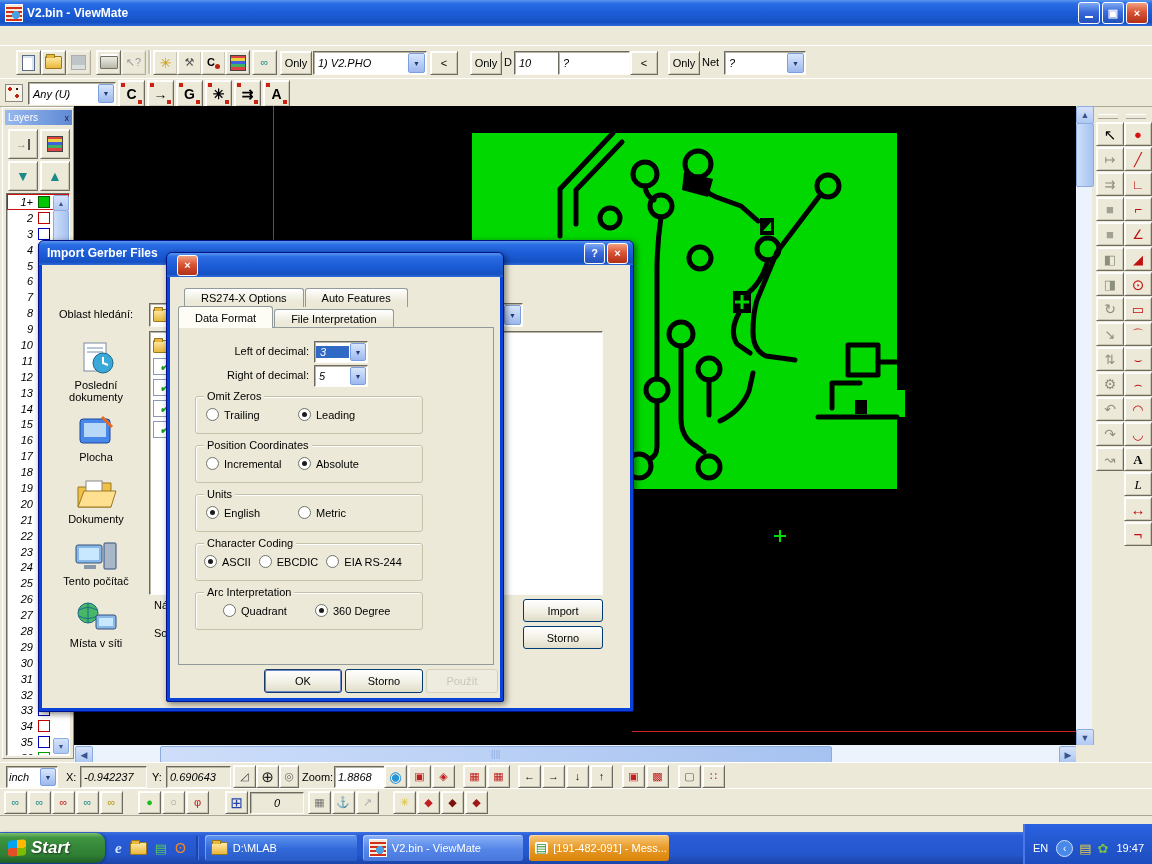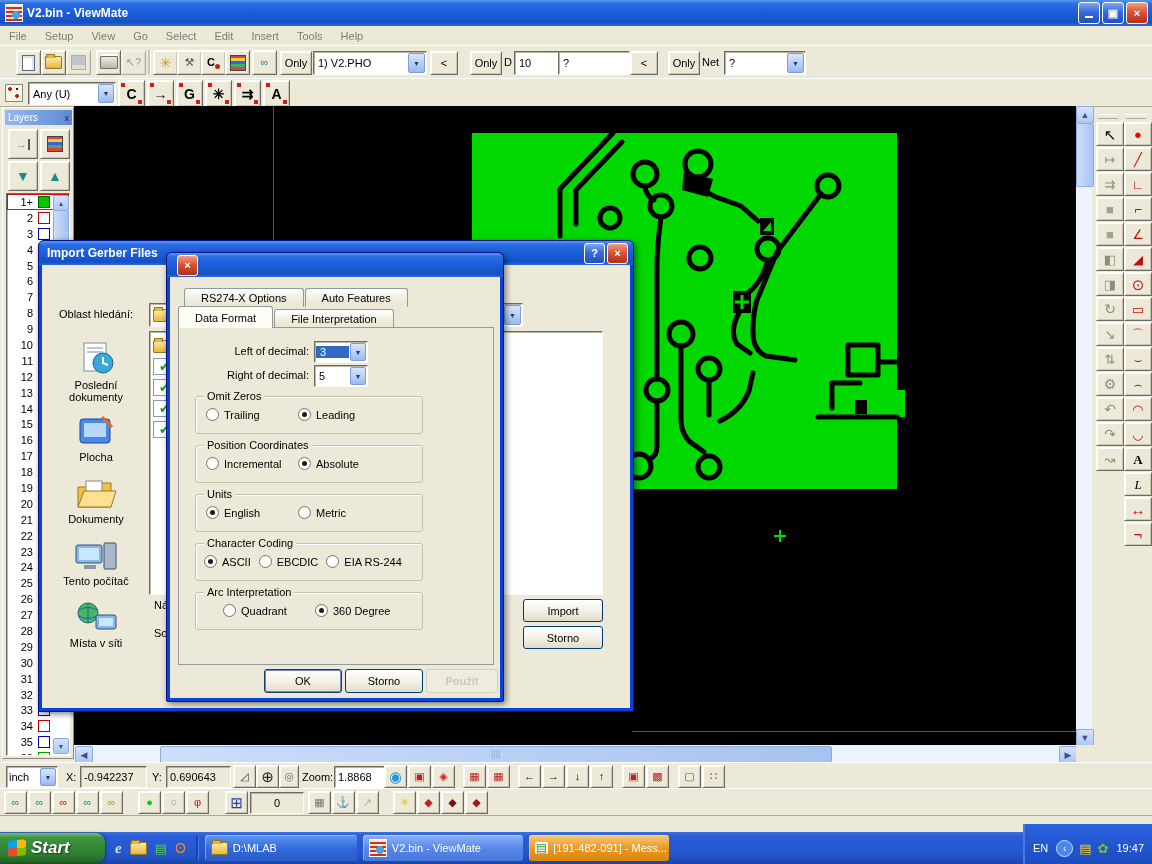--- a/index.html
+++ b/index.html
@@ -20,21 +20,21 @@
     background:linear-gradient(180deg,#7CA8F2,#3A6ADC 45%,#2050B8);}
   .capbtn.close{background:linear-gradient(180deg,#F0A080,#DA5436 45%,#B03018);}
   .menubar{left:0;top:26px;width:1152px;height:19px;background:#ECE9D8;display:flex;align-items:center;
     border-bottom:1px solid #d8d4c0;}
   .menuitem{padding:2px 9px;color:#7e7c72;}
   .bar{background:#ECE9D8;border-top:1px solid #fff;border-bottom:1px solid #aca899;}
   .btn3d{background:#ECE9D8;border:1px solid;border-color:#fdfcf9 #6d6b60 #6d6b60 #fdfcf9;
     box-shadow:inset 1px 1px 0 #fff, inset -1px -1px 0 #cac6b4;
     display:flex;align-items:center;justify-content:center;}
   .sunken{background:#fff;border:1px solid;border-color:#6d6b60 #fdfcf9 #fdfcf9 #6d6b60;
-    box-shadow:inset 1px 1px 0 #b8b4a4;}
+    box-shadow:inset 1px 1px 0 #b8b4a4;font-style:italic;}
   .sep{width:2px;background:#c8c4b0;border-right:1px solid #fff;}
   .cbarrow{background:linear-gradient(#d8e6fc,#9cb8ec);border:1px solid #7a9ede;border-radius:2px;
     color:#1d3d78;font-size:7px;display:flex;align-items:center;justify-content:center;}
   .glyph{line-height:1;}
   
   .lpanel{left:2px;top:107px;width:70px;height:650px;background:#ECE9D8;
     border:1px solid;border-color:#fff #8a887c #8a887c #fff;z-index:20;}
   .lptitle{position:absolute;left:2px;top:2px;width:64px;height:15px;color:#fff;font-size:10px;
     background:linear-gradient(90deg,#98B8EE,#5E8AD4);display:flex;align-items:center;padding-left:3px;}
   .lrow{display:flex;align-items:center;height:15.9px;}
@@ -63,21 +63,21 @@
   .gboxlbl{position:absolute;top:-7px;left:8px;background:#ECE9D8;padding:0 3px;}
   .radio{width:11px;height:11px;border-radius:50%;border:1px solid #707468;background:#fff;
     position:relative;margin-right:5px;flex:none;}
   .radio[data-sel="true"]::after{content:"";position:absolute;left:3px;top:3px;width:5px;height:5px;
     border-radius:50%;background:#1c1c1c;}
   .radiorow{display:flex;align-items:center;}
   .xpbtn{border:1px solid #003C74;border-radius:3px;font-size:11px;
     background:linear-gradient(#fff,#F2F0E4 55%,#E0DCC8);
     display:flex;align-items:center;justify-content:center;}
   .xpbtn.focus{box-shadow:inset 0 0 0 1px #6A88C8;}
-  .xpbtn.dis{color:#a2a090;border-color:#bab6a2;background:#F2F0E6;font-weight:bold;}
+  .xpbtn.dis{color:#a2a090;border-color:#bab6a2;background:#F2F0E6;}
   
   .srow{left:0;width:1152px;background:#ECE9D8;display:flex;align-items:center;}
   .sicon{width:21px;height:21px;margin-right:1px;flex:none;}
   .taskbar{left:0;top:832px;width:1152px;height:32px;z-index:50;
     background:linear-gradient(180deg,#3C72E0 0%,#2A5CD8 12%,#2456CC 70%,#1A44A8 100%);
     display:flex;align-items:center;}
   .startbtn{height:30px;width:97px;border-radius:0 9px 9px 0;display:flex;align-items:center;
     background:linear-gradient(180deg,#7CBE6C 0%,#3E9440 16%,#2E7D33 75%,#1E5E24 100%);
     color:#fff;font-weight:bold;font-style:italic;font-size:17px;
     text-shadow:1px 1px 2px #1a3a1a;padding-left:8px;box-shadow:1px 0 3px rgba(0,0,0,.4);}
@@ -122,32 +122,20 @@
         <span style="width:8px;height:2px;background:#fff;margin-top:8px"></span>
       </div>
     <div class="capbtn">
         <span>▣</span>
       </div>
     <div class="capbtn close" style="margin-right:4px">
         <span>×</span>
       </div>
   </div>
 
-  <div class="abs menubar">
-
-  <span class="menuitem">File</span>
-      <span class="menuitem">Setup</span>
-      <span class="menuitem">View</span>
-      <span class="menuitem">Go</span>
-      <span class="menuitem">Select</span>
-      <span class="menuitem">Edit</span>
-      <span class="menuitem">Insert</span>
-      <span class="menuitem">Tools</span>
-      <span class="menuitem">Help</span>
-    </div>
 
   <div class="abs bar" style="left:0;top:45px;width:1152px;height:33px">
     <div class="abs btn3d" style="left:16px;top:4px;width:23px;height:23px">
         <span class="i-page"></span>
       </div>
     <div class="abs btn3d" style="left:41px;top:4px;width:23px;height:23px">
         <span class="mini-folder"></span>
       </div>
     <div class="abs btn3d dis" style="left:66px;top:4px;width:23px;height:23px">
         <span class="i-disk"></span>

